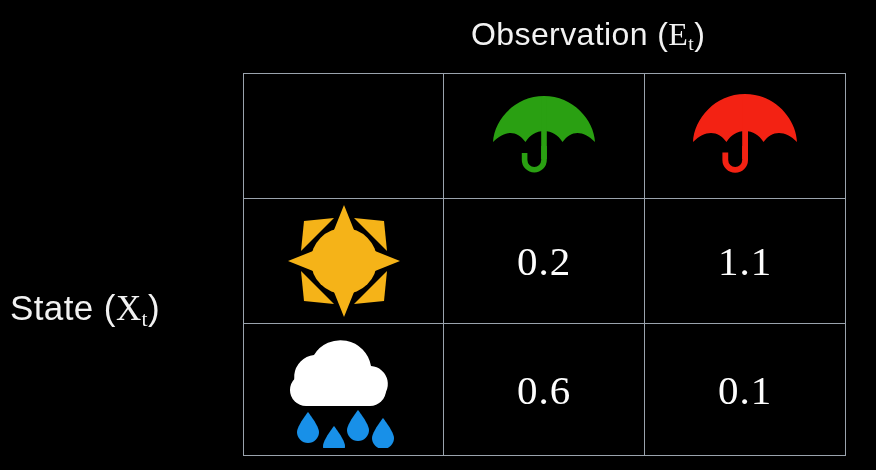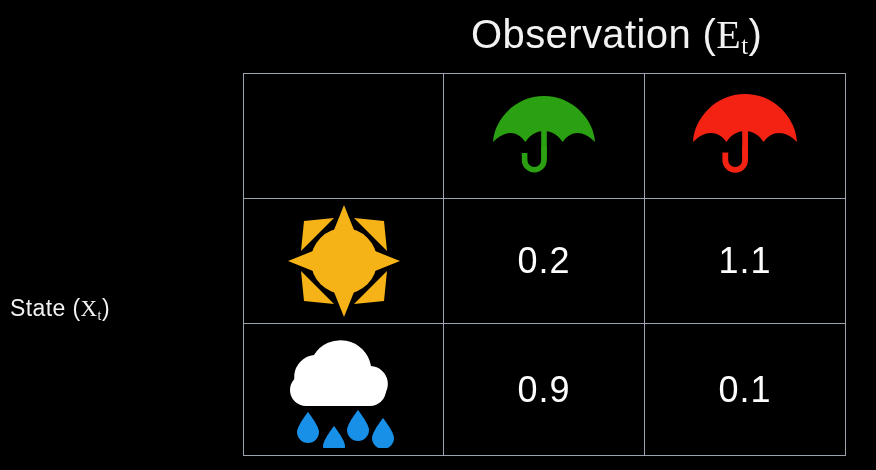--- a/index.html
+++ b/index.html
@@ -23,28 +23,28 @@
     color: #f2f2f2;
     font-family: "Liberation Sans", sans-serif;
     font-weight: 300;
     white-space: nowrap;
     letter-spacing: 0.4px;
   }
 
   #observation-label {
     left: 471px;
     top: 10px;
-    font-size: 40px;
+    font-size: 32px;
     line-height: 48px;
   }
 
   #state-label {
     left: 10px;
     top: 285px;
-    font-size: 23px;
+    font-size: 35px;
     line-height: 46px;
   }
 
   .var-serif {
     font-family: "Liberation Serif", serif;
     font-weight: 400;
   }
   .var-sub {
     font-family: "Liberation Serif", serif;
     font-size: 0.62em;
@@ -78,22 +78,22 @@
   .row-head-row { height: 125px; }
   .row-data-row { height: 125px; }
   .row-data-row.last { height: 132px; }
 
   .corner-cell { background: #06264f; }
   .obs-head-cell { background: #06264f; }
   .state-head-cell { background: #0c7ab8; }
 
   .prob-cell {
     background: #000000;
-    font-family: Liberation Sans, sans-serif;
-    font-size: 36px;
+    font-family: Liberation Serif, serif;
+    font-size: 41px;
     color: #fdfdfd;
     letter-spacing: 1px;
   }
 
   .icon-wrap {
     display: flex;
     align-items: center;
     justify-content: center;
     width: 100%;
     height: 100%;
@@ -206,19 +206,19 @@
             <g fill="#1890e8">
               <path d="M30 80 C 30 80 41 94 41 100 A 11 11 0 0 1 19 100 C 19 94 30 80 30 80 Z"></path>
               <path d="M56 94 C 56 94 67 108 67 114 A 11 11 0 0 1 45 114 C 45 108 56 94 56 94 Z"></path>
               <path d="M80 78 C 80 78 91 92 91 98 A 11 11 0 0 1 69 98 C 69 92 80 78 80 78 Z"></path>
               <path d="M105 86 C 105 86 116 100 116 106 A 11 11 0 0 1 94 106 C 94 100 105 86 105 86 Z"></path>
             </g>
           </svg>
         </div>
       </td>
 
-      <td class="col-data prob-cell">0.9</td>
+      <td class="col-data prob-cell">0.6</td>
 
       <td class="col-data prob-cell">0.1</td>
     </tr>
 
   </tbody>
 </table>
 
 </body></html>

